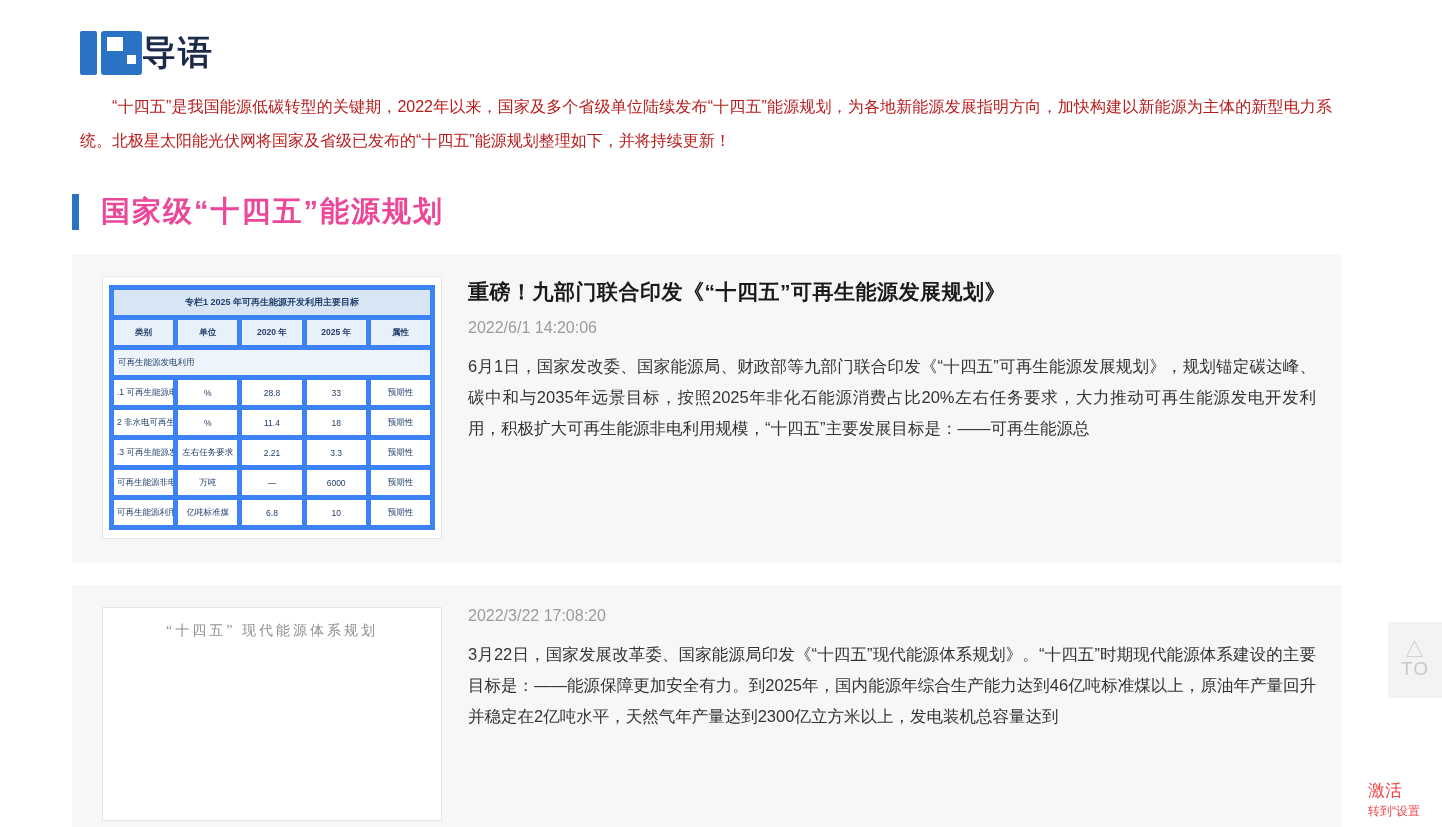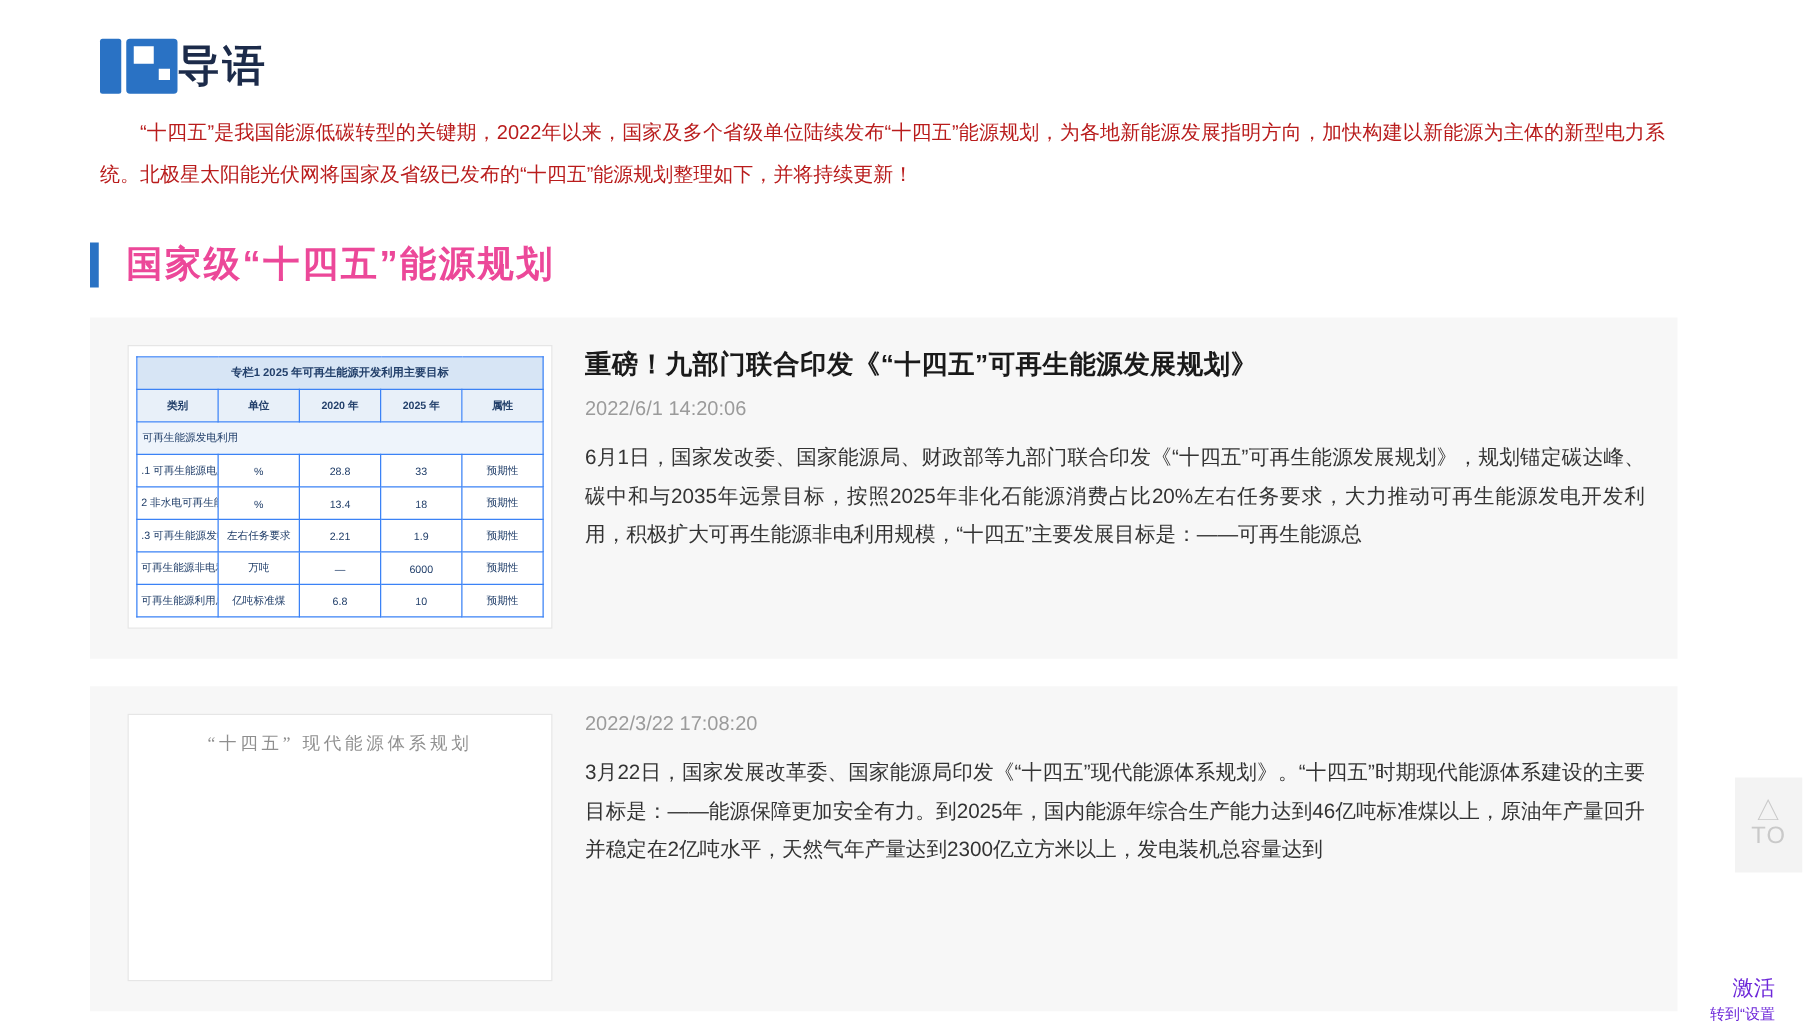--- a/index.html
+++ b/index.html
@@ -152,21 +152,21 @@
 
   
   .mini-table {
     width: 100%;
     border-collapse: collapse;
     font-size: 8.5px;
     color: #23406b;
     table-layout: fixed;
   }
   .mini-table th, .mini-table td {
-    border: 1px solid #3b82f6;
+    border: 5px solid #3b82f6;
     padding: 3px 2px;
     text-align: center;
     height: 19px;
     overflow: hidden;
     white-space: nowrap;
   }
   .mini-table .cap td {
     background: #d7e5f5;
     font-weight: bold;
     font-size: 9px;
@@ -226,22 +226,22 @@
   .backtotop .arrow {
     font-size: 21px;
     line-height: 18px;
   }
 
   
   .watermark {
     position: absolute;
     right: 22px;
     bottom: 6px;
-    text-align: right;
-    color: #6d28d9;
+    text-align: left;
+    color: #ef4444;
     line-height: 20px;
     pointer-events: none;
   }
   .watermark .w-line1 { font-size: 17px; }
   .watermark .w-line2 { font-size: 12px; }
 </style>
 </head>
 <body>
 
 <div class="page">
@@ -287,29 +287,29 @@
               <tr>
                 <td class="l">.1 可再生能源电力总量消纳责任权重</td>
                 <td>%</td>
                 <td>28.8</td>
                 <td>33</td>
                 <td>预期性</td>
               </tr>
               <tr>
                 <td class="l">2 非水电可再生能源电力消纳责任权重</td>
                 <td>%</td>
-                <td>13.4</td>
+                <td>11.4</td>
                 <td>18</td>
                 <td>预期性</td>
               </tr>
               <tr>
                 <td class="l">.3 可再生能源发电量</td>
                 <td>左右任务要求</td>
                 <td>2.21</td>
-                <td>1.9</td>
+                <td>3.3</td>
                 <td>预期性</td>
               </tr>
               <tr>
                 <td class="l">可再生能源非电利用</td>
                 <td>万吨</td>
                 <td>—</td>
                 <td>6000</td>
                 <td>预期性</td>
               </tr>
               <tr>

